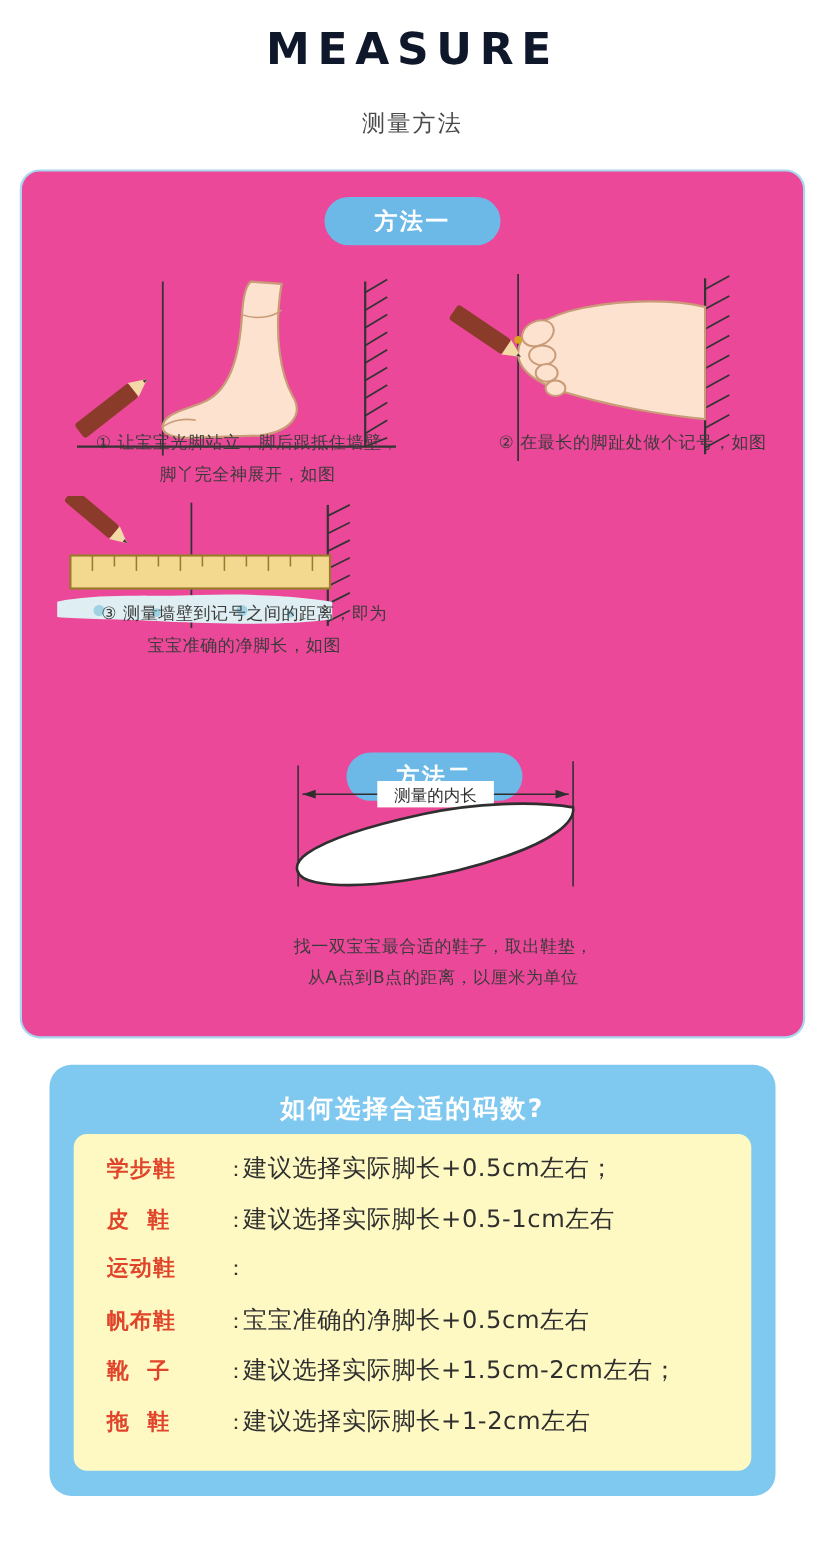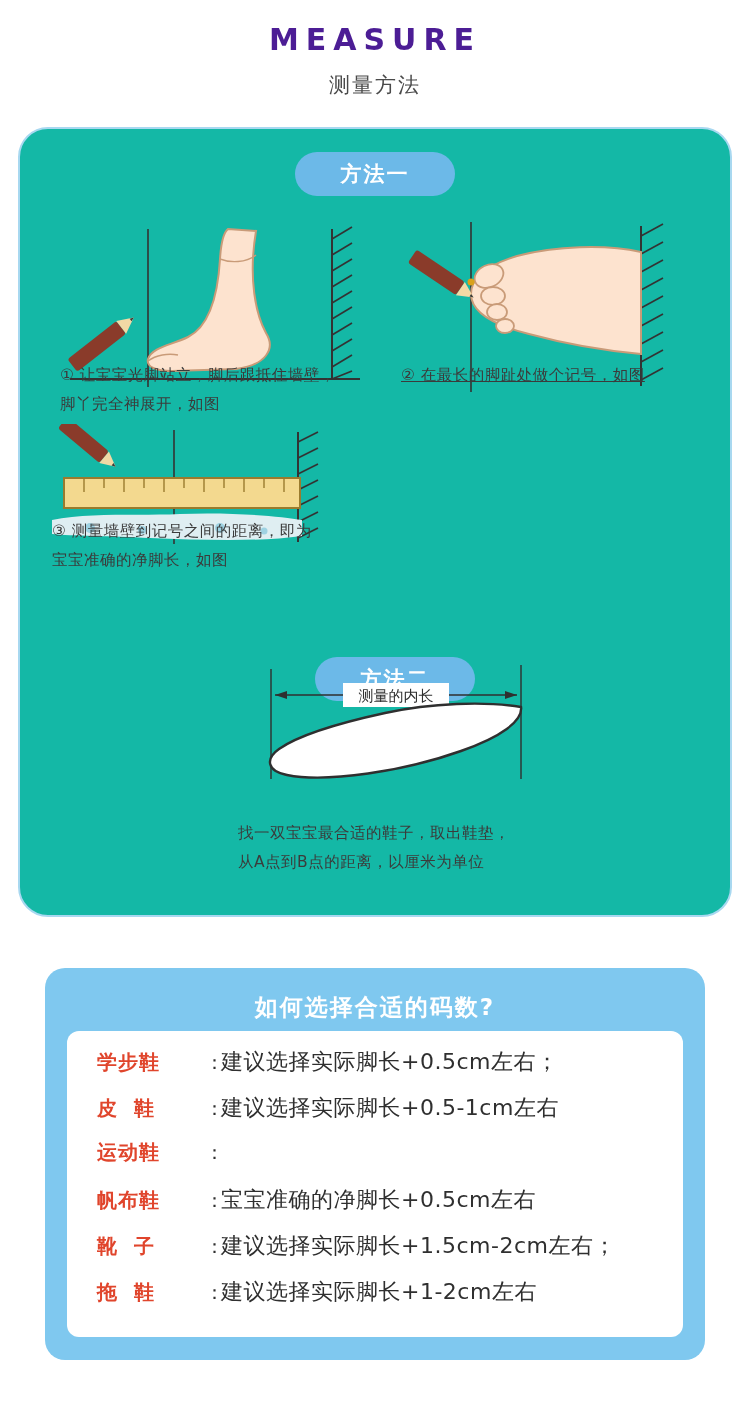--- a/index.html
+++ b/index.html
@@ -16,40 +16,40 @@
     background: #ffffff;
     overflow: hidden;
   }
 
   
   .header {
     padding-top: 22px;
     text-align: center;
   }
   .header .title-en {
-    font-size: 30px;
+    font-size: 40px;
     font-weight: bold;
     letter-spacing: 7px;
-    color: #4c1d95;
+    color: #0f172a;
   }
   .header .title-cn {
-    margin-top: 14px;
+    margin-top: 30px;
     font-size: 21px;
     color: #4a4a4a;
     letter-spacing: 2px;
   }
 
   
   .measure-card {
     position: relative;
     margin: 28px 18px 0 18px;
     border: 2px solid #a8d8f0;
-    border-radius: 30px;
+    border-radius: 18px;
     height: 790px;
-    background: #14b8a6;
+    background: #ec4899;
   }
 
   .pill {
     width: 160px;
     height: 44px;
     border-radius: 22px;
     background: #6cb9e8;
     color: #fff;
     font-size: 21px;
     font-weight: bold;
@@ -60,31 +60,32 @@
     margin: 0 auto;
   }
   .pill.m1 { margin-top: 23px; }
   .pill.m2 { margin-top: 28px; }
 
   .cap {
     font-size: 15.5px;
     color: #3b3b3b;
     line-height: 1.85;
     letter-spacing: 0.5px;
+    text-align: center;
   }
 
   
   .ill { position: absolute; }
 
   .step1 { left: 40px; top: 90px; width: 310px; height: 190px; }
   .step2 { left: 385px; top: 85px; width: 310px; height: 190px; }
   .step3 { left: 30px; top: 295px; width: 290px; height: 130px; }
 
   .cap1 { position: absolute; left: 40px; top: 232px; width: 330px; }
-  .cap2 { position: absolute; left: 381px; top: 232px; width: 320px; text-decoration: underline; }
+  .cap2 { position: absolute; left: 395px; top: 232px; width: 320px; }
   .cap3 { position: absolute; left: 32px; top: 388px; width: 340px; }
 
   .insole { position: absolute; left: 215px; top: 530px; width: 320px; height: 160px; }
   .cap4 { position: absolute; left: 218px; top: 690px; width: 330px; }
 
   
   .size-card {
     position: absolute;
     left: 45px;
     top: 968px;
@@ -97,21 +98,21 @@
   .size-title {
     text-align: center;
     color: #ffffff;
     font-size: 23px;
     font-weight: bold;
     letter-spacing: 2px;
     margin-top: 4px;
     margin-bottom: 8px;
   }
   .size-inner {
-    background: #ffffff;
+    background: #fef9c3;
     border-radius: 12px;
     height: 306px;
     padding: 16px 16px 10px 30px;
   }
   .size-row {
     display: flex;
     align-items: baseline;
     height: 46px;
   }
   .size-row .k {

